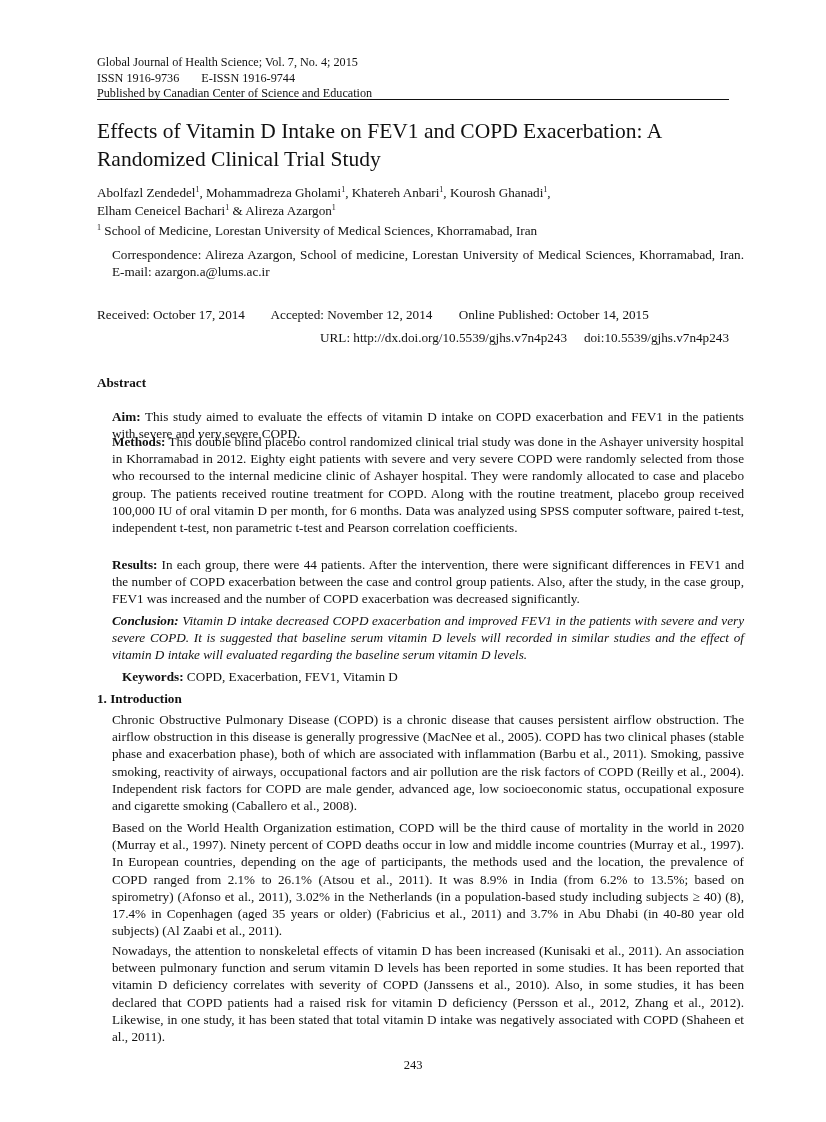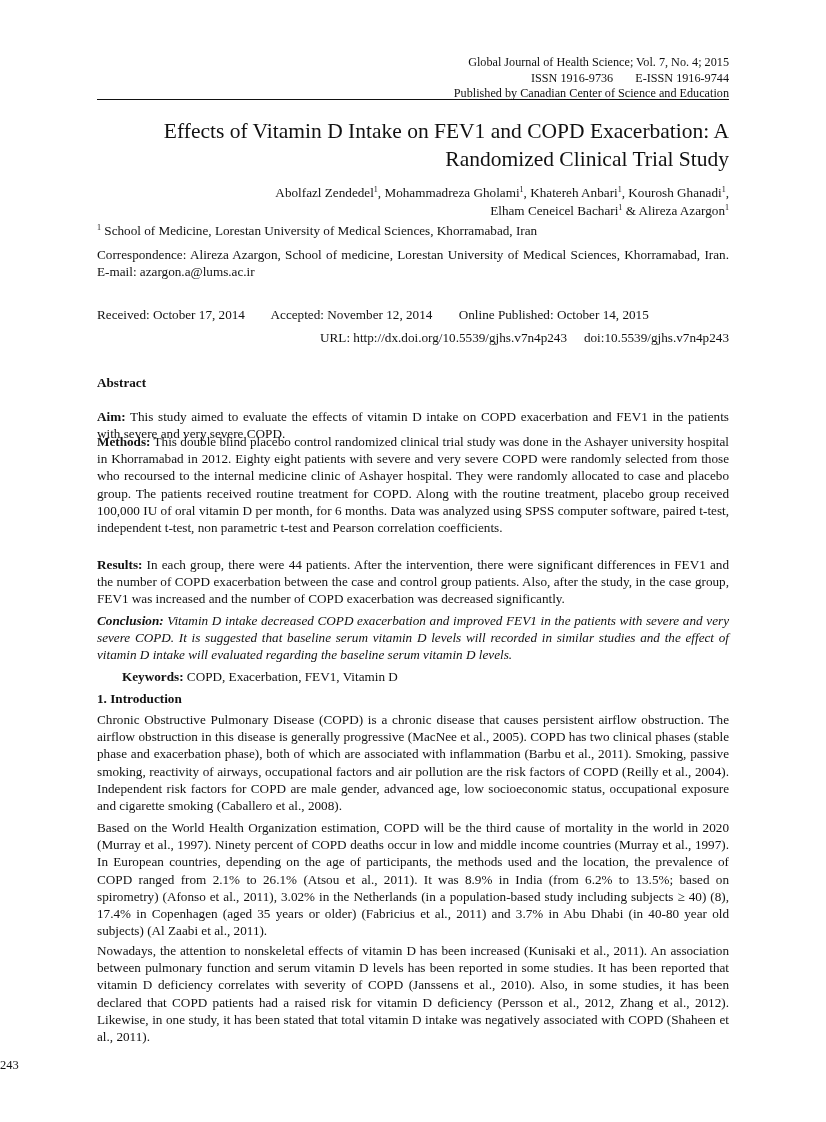--- a/index.html
+++ b/index.html
@@ -1,27 +1,27 @@
 <!DOCTYPE html>
 <html><head>
 <meta charset="utf-8">
 <style>
   html, body { margin: 0; padding: 0; background: #ffffff; }
   body {
     width: 826px; height: 1122px; position: relative; overflow: hidden;
     font-family: "Liberation Serif", "DejaVu Serif", serif;
     color: #111; 
   }
-  .journal-header { position: absolute; left: 97px; top: 55px; width: 632px; text-align: right; font-size: 12.2px; line-height: 15.5px; }
+  .journal-header { position: absolute; left: 97px; top: 55px; width: 632px; text-align: left; font-size: 12.2px; line-height: 15.5px; }
   .journal-header .issn span { display: inline-block; }
   .journal-header .issn .gap { width: 22px; }
   .header-rule { position: absolute; left: 97px; top: 99px; width: 632px; height: 0; border-top: 1.5px solid #111; }
 
-  .title { position: absolute; left: 97px; top: 117px; width: 632px; text-align: right; font-size: 21.5px; line-height: 28px; }
-  .authors { position: absolute; left: 97px; top: 184px; width: 632px; text-align: right; font-size: 13.2px; line-height: 17.5px; }
+  .title { position: absolute; left: 97px; top: 117px; width: 632px; text-align: left; font-size: 21.5px; line-height: 28px; }
+  .authors { position: absolute; left: 97px; top: 184px; width: 632px; text-align: left; font-size: 13.2px; line-height: 17.5px; }
   sup { font-size: 8px; vertical-align: 5px; line-height: 0; }
 
   .block { position: absolute; left: 97px; width: 632px; font-size: 13.2px; line-height: 17.2px; text-align: justify; }
   .affil { top: 222px; }
   .corresp { top: 246px; }
   .dates { top: 306px; white-space: nowrap; text-align: left; }
   .dates span { margin-right: 23px; }
   .doi { top: 329px; white-space: nowrap; text-align: right; }
   .doi .url { position: absolute; left: 223px; }
 
@@ -29,22 +29,22 @@
   .aim { top: 408px; }
   .methods { top: 433px; }
   .results { top: 556px; }
   .conclusion { top: 612px; font-style: italic; }
   .keywords { top: 668px; margin-left: 25px; }
   .intro-head { top: 690px; font-weight: bold; }
   .p1 { top: 711px; }
   .p2 { top: 819px; }
   .p3 { top: 942px; }
   .label { font-weight: bold; }
-  .folio { position: absolute; left: 0; width: 826px; top: 1058px; font-size: 12.5px; }
-  .p { text-align: justify; text-align-last: left; }
+  .folio { position: absolute; left: 0; width: 826px; top: 1058px; text-align: center; font-size: 12.5px; }
+  .p { text-align: justify; text-align-last: left; margin-left: 15px; }
 </style>
 </head>
 <body>
 
 <div class="journal-header">
   <div>Global Journal of Health Science; Vol. 7, No. 4; 2015</div>
   <div class="issn"><span>ISSN 1916-9736</span><span class="gap"></span><span>E-ISSN 1916-9744</span></div>
   <div>Published by Canadian Center of Science and Education</div>
 </div>
 <div class="header-rule"></div>

